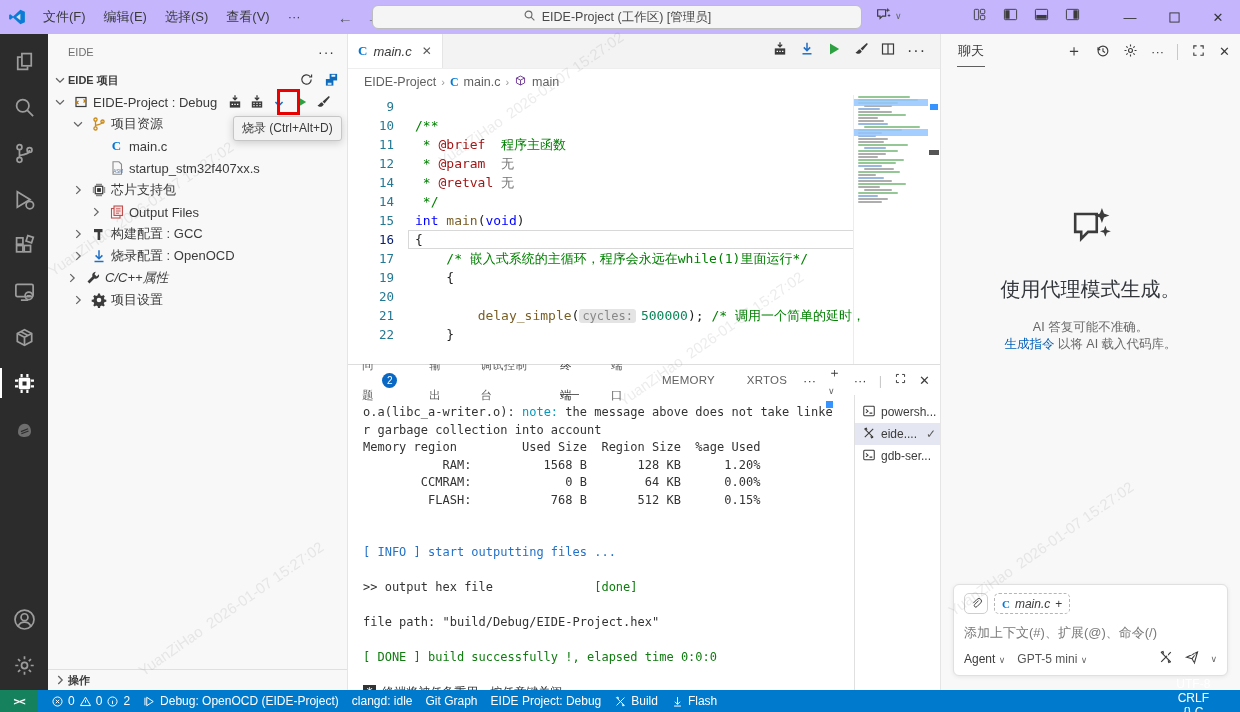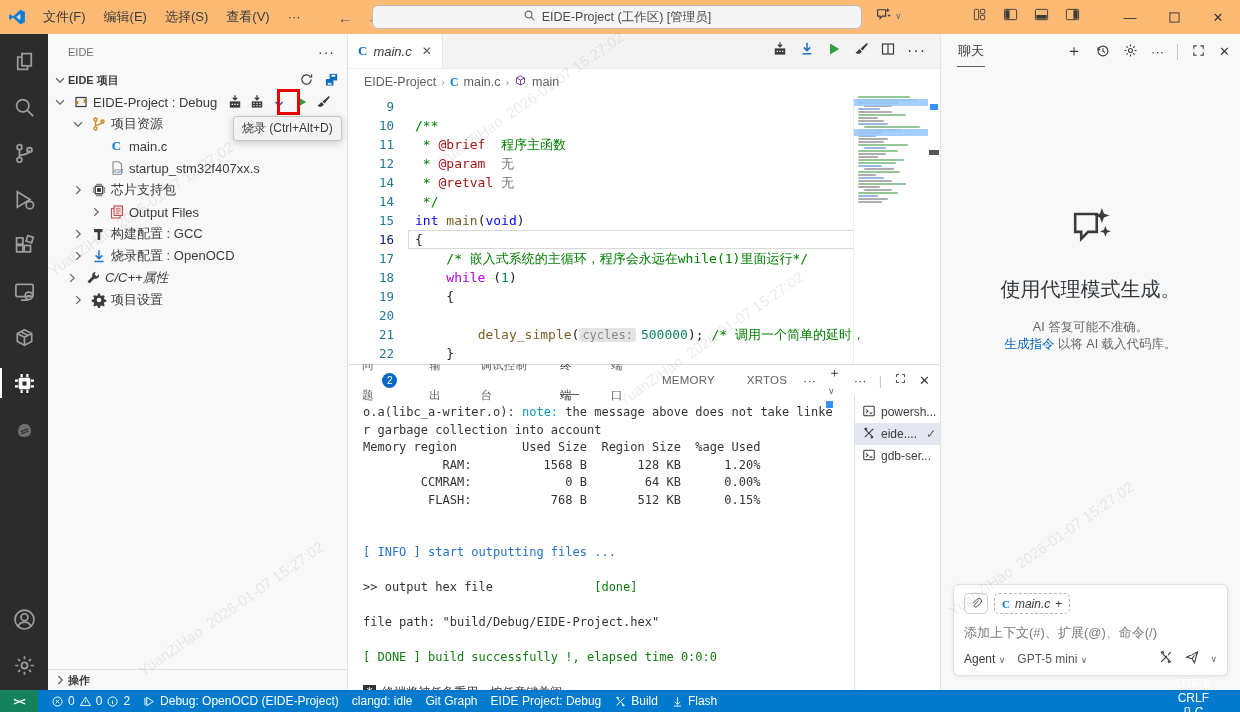--- a/index.html
+++ b/index.html
@@ -2,21 +2,21 @@
 <html><head>
 <meta charset="utf-8">
 <style>
   * { margin:0; padding:0; box-sizing:border-box; }
   html,body { background:#888; }
   body { font-family:"Liberation Sans", sans-serif; }
   #app { position:relative; width:1240px; height:712px; background:#fff; overflow:hidden;
          font-family:"Liberation Sans", sans-serif; color:#3b3b3b; }
 
   
-  .titlebar { position:absolute; left:0; top:0; right:0; height:34px; background:#fdba74;
+  .titlebar { position:absolute; left:0; top:0; right:0; height:34px; background:#c4b5fd;
               display:flex; align-items:center; font-size:13px; color:#3b3b3b; }
   .vscode-logo { width:34px; display:flex; justify-content:center; }
   .menu-item { padding:0 9px; height:24px; line-height:24px; border-radius:5px; cursor:default; }
   .nav-arrows { display:flex; gap:14px; margin-left:28px; color:#555; font-size:15px; }
   .search-box { position:absolute; left:372px; top:5px; width:490px; height:24px; background:#f5f5f5;
                 border:1px solid #bdbdbd; border-radius:6px; display:flex; align-items:center;
                 justify-content:center; gap:6px; font-size:12.5px; color:#4a4a4a; }
   .copilot-tb { position:absolute; left:875px; top:6px; display:flex; align-items:center; gap:3px; color:#3b3b3b;}
   .layout-icons { position:absolute; left:972px; top:7px; display:flex; gap:16px; }
   .win-controls { position:absolute; right:0; top:0; height:34px; display:flex; }
@@ -548,21 +548,20 @@
       <div id="code" class="code-area">
           <div class="code-line"><span class="gut">9</span><span class="ctext"></span></div>
           <div class="code-line"><span class="gut">10</span><span class="ctext"><span class="tk-c">/**</span></span></div>
           <div class="code-line"><span class="gut">11</span><span class="ctext"><span class="tk-c"> * </span><span class="tk-dx">@brief</span><span class="tk-c">  程序主函数</span></span></div>
           <div class="code-line"><span class="gut">12</span><span class="ctext"><span class="tk-c"> * </span><span class="tk-dx">@param</span><span class="tk-g">  无</span></span></div>
           <div class="code-line"><span class="gut">14</span><span class="ctext"><span class="tk-c"> * </span><span class="tk-dx">@retval</span><span class="tk-g"> 无</span></span></div>
           <div class="code-line"><span class="gut">14</span><span class="ctext"><span class="tk-c"> */</span></span></div>
           <div class="code-line"><span class="gut">15</span><span class="ctext"><span class="tk-k">int</span><span class="tk-d"> </span><span class="tk-fn">main</span><span class="tk-d">(</span><span class="tk-k">void</span><span class="tk-d">)</span></span></div>
           <div class="code-line current"><span class="gut">16</span><span class="ctext"><span class="tk-d">{</span></span><div class="cur-box"></div></div>
           <div class="code-line"><span class="gut">17</span><span class="ctext"><span class="tk-d">    </span><span class="tk-c">/* 嵌入式系统的主循环，程序会永远在while(1)里面运行*/</span></span></div>
-          <div class="code-line"><span class="gut">18</span><span class="ctext"><span class="tk-d">    </span><span class="tk-ct">while</span><span class="tk-d"> (</span><span class="tk-n">1</span><span class="tk-d">)</span></span></div>
           <div class="code-line"><span class="gut">19</span><span class="ctext"><span class="tk-d">    {</span></span></div>
           <div class="code-line"><span class="gut">20</span></div>
           <div class="code-line"><span class="gut">21</span><span class="ctext"><span class="tk-d">        </span><span class="tk-fn">delay_simple</span><span class="tk-d">(</span><span class="inlay">cycles:</span><span class="tk-n">500000</span><span class="tk-d">); </span><span class="tk-c">/* 调用一个简单的延时，</span></span></div>
           <div class="code-line"><span class="gut">22</span><span class="ctext"><span class="tk-d">    }</span></span></div>
         </div>
       <div class="ed-vline"></div>
       <div id="minimap" class="minimap">
           <div class="mm-bar mm-g" style="width: 52px;"></div>
           <div class="mm-bar mm-g" style="width: 60px;"></div>
           <div class="mm-bar mm-g" style="width: 40px;"></div>

